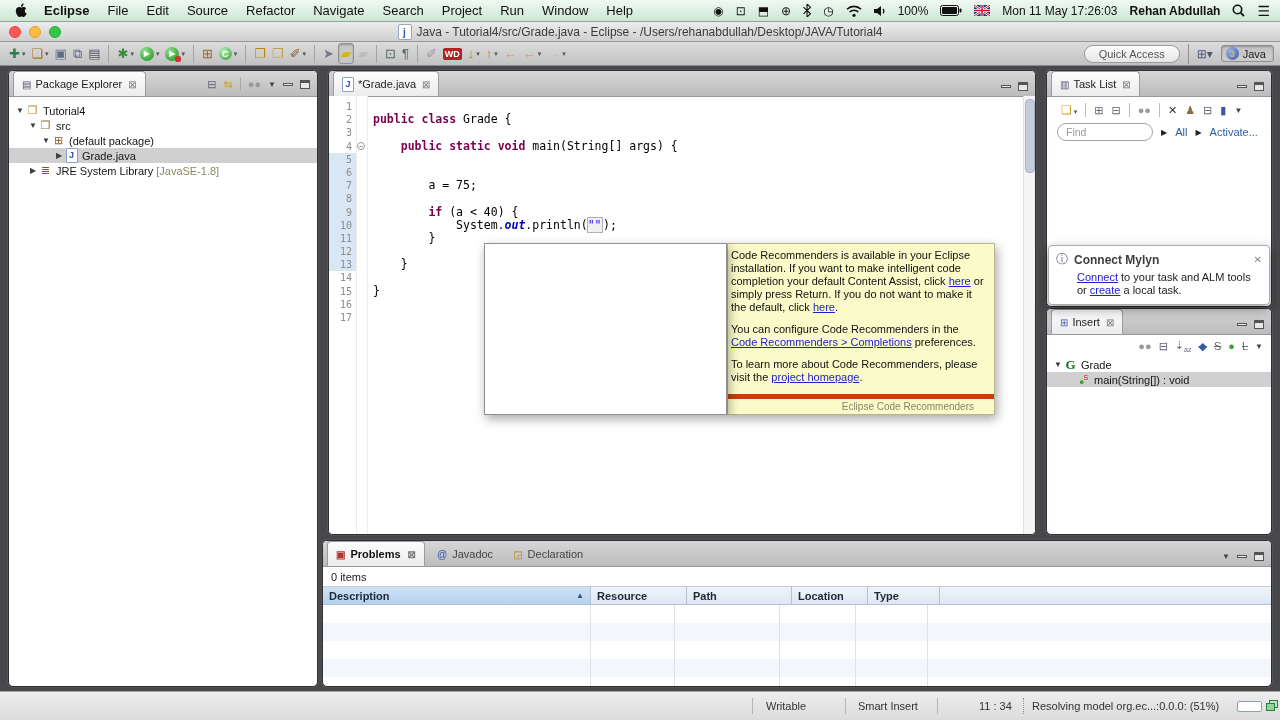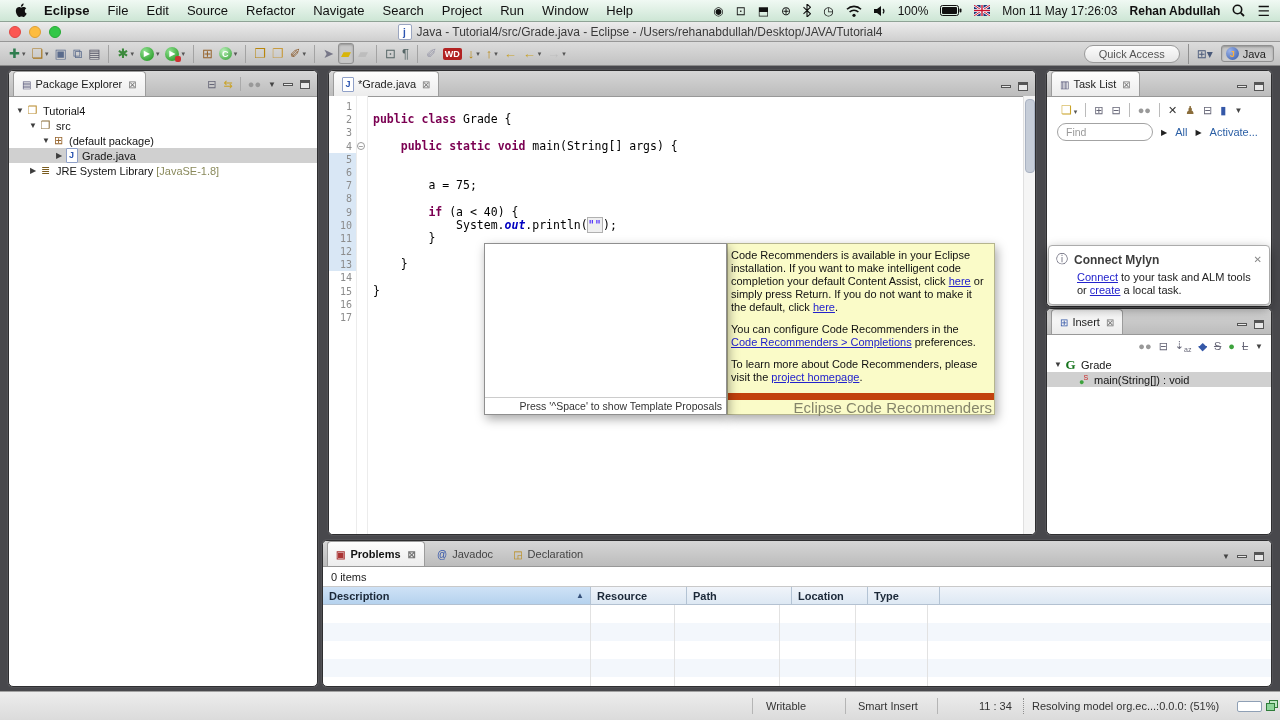--- a/index.html
+++ b/index.html
@@ -111,22 +111,22 @@
   .bulb{width:9px;height:9px;border-radius:50%;flex:none;
     background:radial-gradient(circle at 35% 30%,#ffffd8,#e8c93e);border:1px solid #b09a33}
   .assist-footer{margin-top:auto;height:16px;border-top:1px solid #ccc;display:flex;align-items:center;
     justify-content:flex-end;padding:0 4px;font-size:10.5px;color:#333;flex:none}
   .assist-info{position:absolute;left:727px;top:177px;width:268px;height:172px;z-index:59;
     background:#fafbc8;border:1px solid #b5b58e;box-shadow:2px 4px 10px rgba(0,0,0,.35);
     display:flex;flex-direction:column;box-sizing:border-box;font-size:11px;color:#101010}
   .ai-body{padding:5px 7px 0 3px;line-height:13px}
   .ai-body p{margin:0 0 9px 0}
   .sg-l{color:#2222cc;text-decoration:underline}
-  .ai-footer{margin-top:auto;height:15px;border-top:7px solid #c2410c;display:flex;align-items:center;
-    justify-content:flex-end;padding:0 2px;font-size:15px;color:#84846a;flex:none}
+  .ai-footer{margin-top:auto;height:15px;border-top:5px solid #c2410c;display:flex;align-items:center;
+    justify-content:flex-end;padding:0 20px;font-size:10px;color:#84846a;flex:none}
   
   .tl-toolbar{display:flex;align-items:center;gap:8px;padding:6px 8px 3px 14px;color:#556;font-size:12px}
   .tl-sep{width:1px;height:14px;background:#bbb}
   .find-row{display:flex;align-items:center;gap:8px;padding:3px 8px 0 10px;font-size:11px}
   .find-input{width:78px;height:16px;border:1px solid #a3a3a3;border-radius:9px;background:#fff;
     color:#9a9a9a;font-size:10.5px;line-height:16px;padding:0 8px;box-sizing:content-box}
   .tl-link{color:#2b5fa5}
   .larrow{font-size:8px;color:#222}
   
   .mylyn{position:absolute;left:1048px;top:179px;width:222px;height:60px;z-index:70;background:#fff;
@@ -590,21 +590,20 @@
         <div class="stripe"></div>
         <div class="colline" style="left: 267px;"></div>
         <div class="colline" style="left: 351px;"></div>
         <div class="colline" style="left: 456px;"></div>
         <div class="colline" style="left: 532px;"></div>
         <div class="colline" style="left: 604px;"></div>
       </div>
   </div>
 
   <div class="assist-list">
-    <div class="assist-footer">Press '^Space' to show Template Proposals</div>
   </div>
   <div class="assist-info">
     <div class="ai-body" id="rec-body">
         <p><span class="sg-t">Code Recommenders is available in your Eclipse installation. If you want to make intelligent code completion your default Content Assist, click </span><span class="sg-l">here</span><span class="sg-t"> or simply press Return. If you do not want to make it the default, click </span><span class="sg-l">here</span><span class="sg-t">.</span></p>
         <p><span class="sg-t">You can configure Code Recommenders in the </span><span class="sg-l">Code Recommenders &gt; Completions</span><span class="sg-t"> preferences.</span></p>
         <p><span class="sg-t">To learn more about Code Recommenders, please visit the </span><span class="sg-l">project homepage</span><span class="sg-t">.</span></p>
       </div>
     <div class="ai-footer">Eclipse Code Recommenders</div>
   </div>
 </div>

